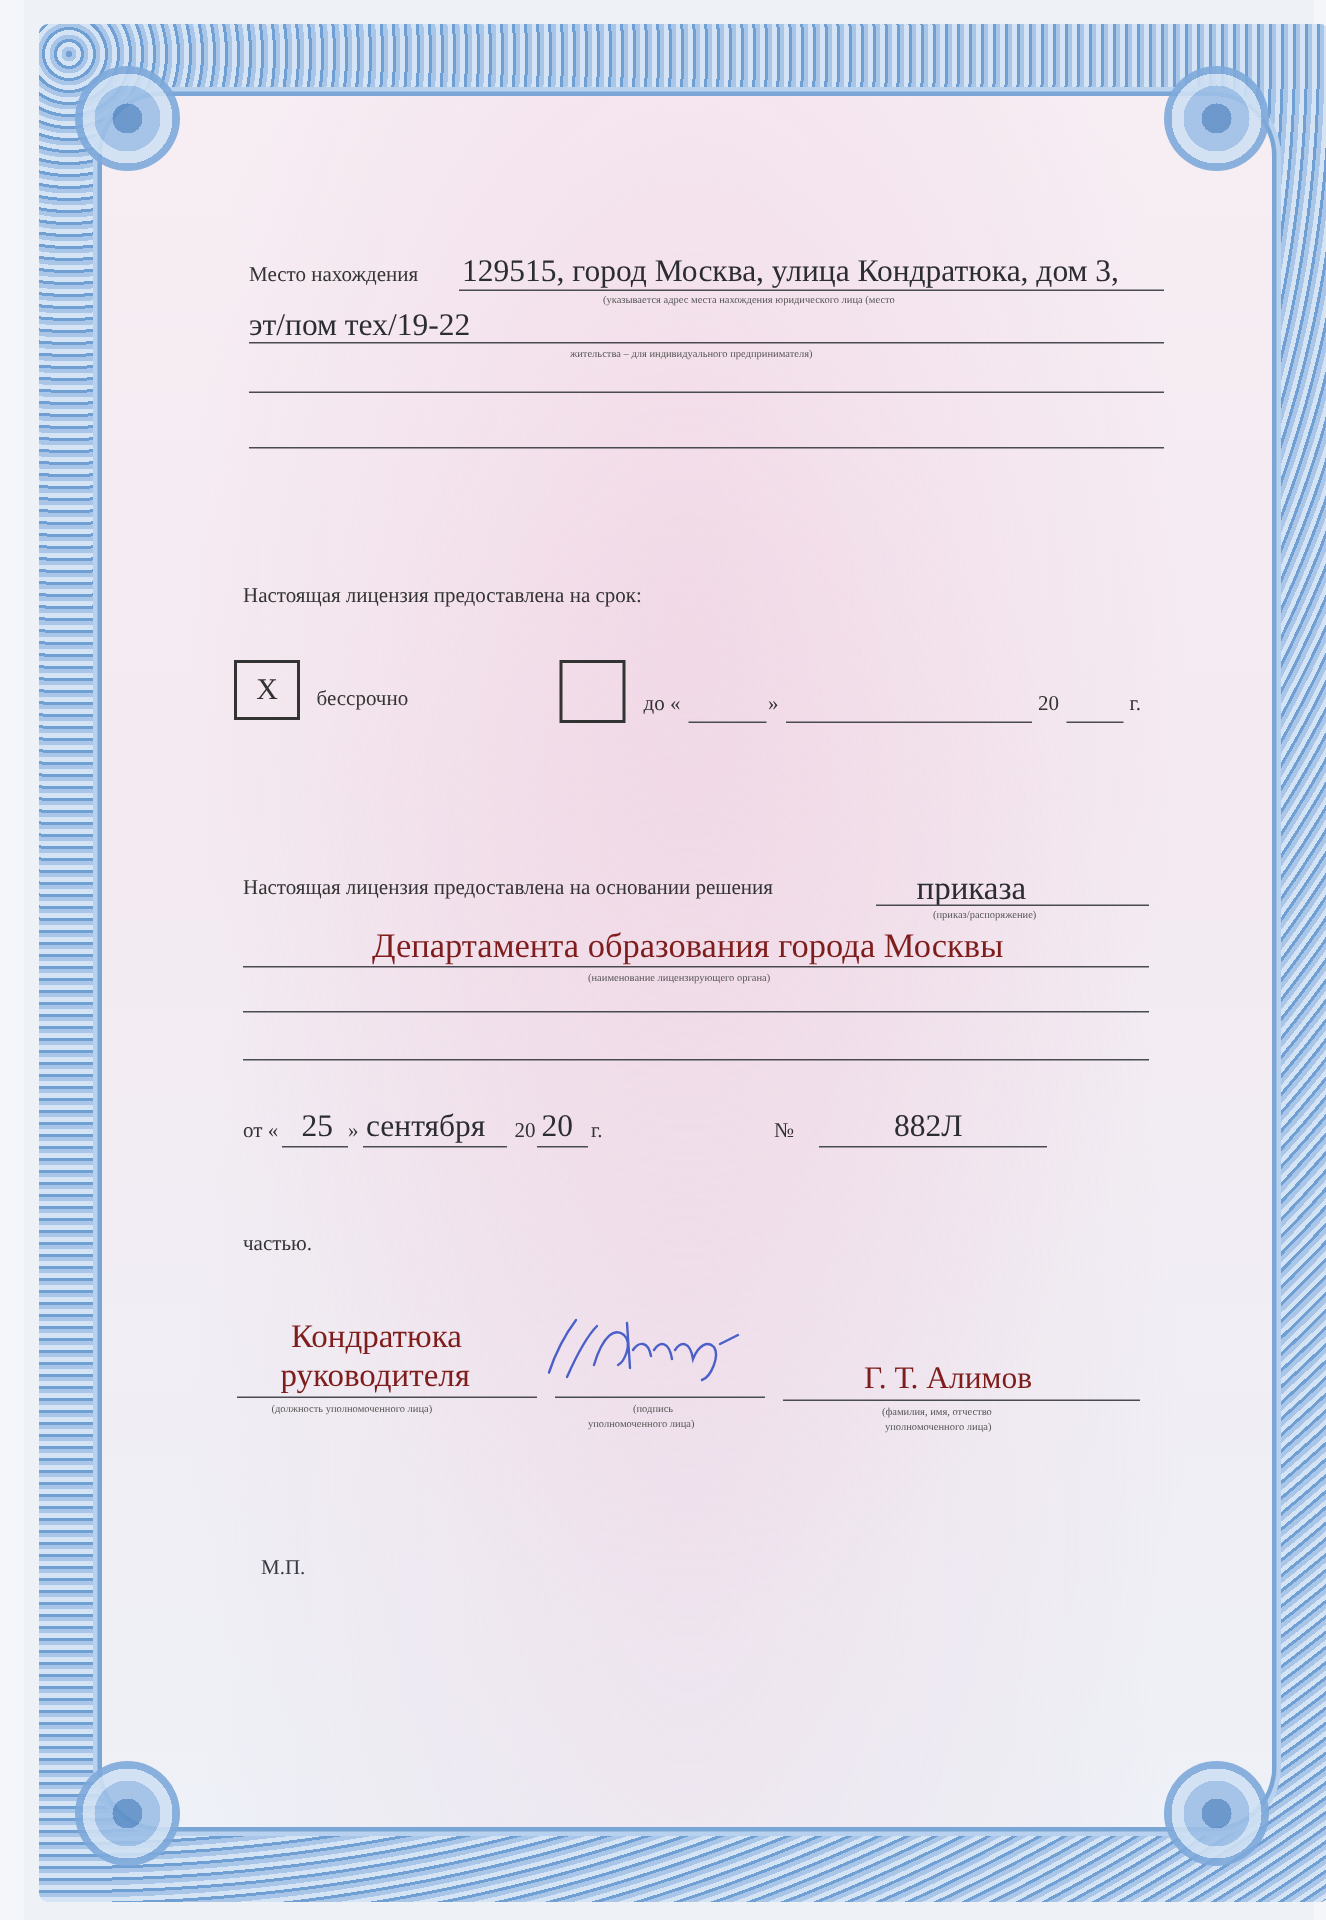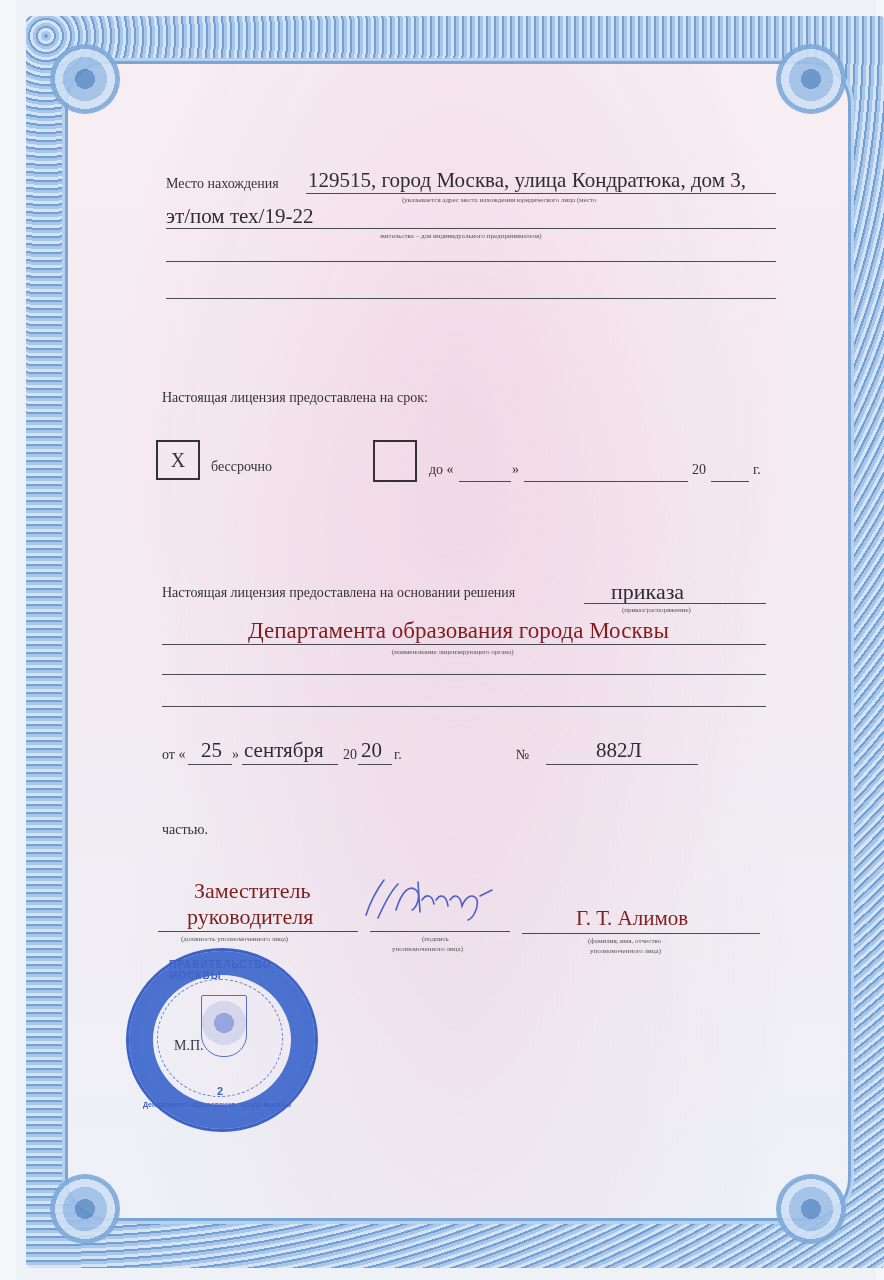--- a/index.html
+++ b/index.html
@@ -128,40 +128,33 @@
     <span class="abs lbl" style="left:327px; top:747px;">20</span>
     <span class="abs hand" style="left:345px; top:738px;">20</span>
     <div class="line" style="left:342px; top:764px; width:34px;"></div>
     <span class="abs lbl" style="left:378px; top:747px;">г.</span>
     <span class="abs lbl" style="left:500px; top:747px;">№</span>
     <span class="abs hand" style="left:580px; top:738px;">882Л</span>
     <div class="line" style="left:530px; top:764px; width:152px;"></div>
 
     <span class="abs lbl" style="left:146px; top:822px;">частью.</span>
 
-    <span class="abs big" style="left:178px; top:878px; font-size:22px;">Заместитель</span>
+    <span class="abs big" style="left:178px; top:878px; font-size:22px;">Кондратюка</span>
     <span class="abs big" style="left:171px; top:904px; font-size:22px;">руководителя</span>
     <div class="line" style="left:142px; top:931px; width:200px;"></div>
     <span class="abs note" style="left:165px; top:935px;">(должность уполномоченного лица)</span>
 
     <svg class="sig" width="160" height="70" viewBox="0 0 160 70">
       <path d="M10 55 C 15 40, 22 28, 28 20 M22 58 C 30 40, 36 30, 42 24 M40 50 C 46 30, 54 25, 60 30 C 66 36, 60 48, 56 50 M62 22 L 64 52 M66 40 C 70 34, 76 34, 78 44 M80 40 C 84 34, 90 34, 92 46 M94 40 C 98 34, 104 34, 106 46 C 110 36, 116 34, 120 38 C 124 44, 118 58, 112 60 M124 36 L 136 30" stroke="#4a5fc8" stroke-width="1.6" fill="none" stroke-linecap="round"></path>
     </svg>
     <div class="line" style="left:354px; top:931px; width:140px;"></div>
     <span class="abs note" style="left:406px; top:935px;">(подпись</span>
     <span class="abs note" style="left:376px; top:945px;">уполномоченного лица)</span>
 
     <span class="abs big" style="left:560px; top:906px; font-size:21px;">Г. Т. Алимов</span>
     <div class="line" style="left:506px; top:933px; width:238px;"></div>
     <span class="abs note" style="left:572px; top:937px;">(фамилия, имя, отчество</span>
     <span class="abs note" style="left:574px; top:947px;">уполномоченного лица)</span>
 
-    <div class="stamp">
-      <div class="stamp-ring"></div>
-      <div class="stamp-emblem"></div>
-      <span class="stamp-text" style="left:40px; top:8px; font-size:10px; letter-spacing:1px;">ПРАВИТЕЛЬСТВО МОСКВЫ</span>
-      <span class="stamp-text" style="left:14px; top:150px; font-size:7px; letter-spacing:0;">Департамент образования города Москвы</span>
-      <span class="stamp-text" style="left:88px; top:134px;">2</span>
-    </div>
     <span class="abs lbl" style="left:158px; top:1038px; font-size:14px; color:#3a3a44;">М.П.</span>
 
   </div>
 </div>
 
 </body></html>

